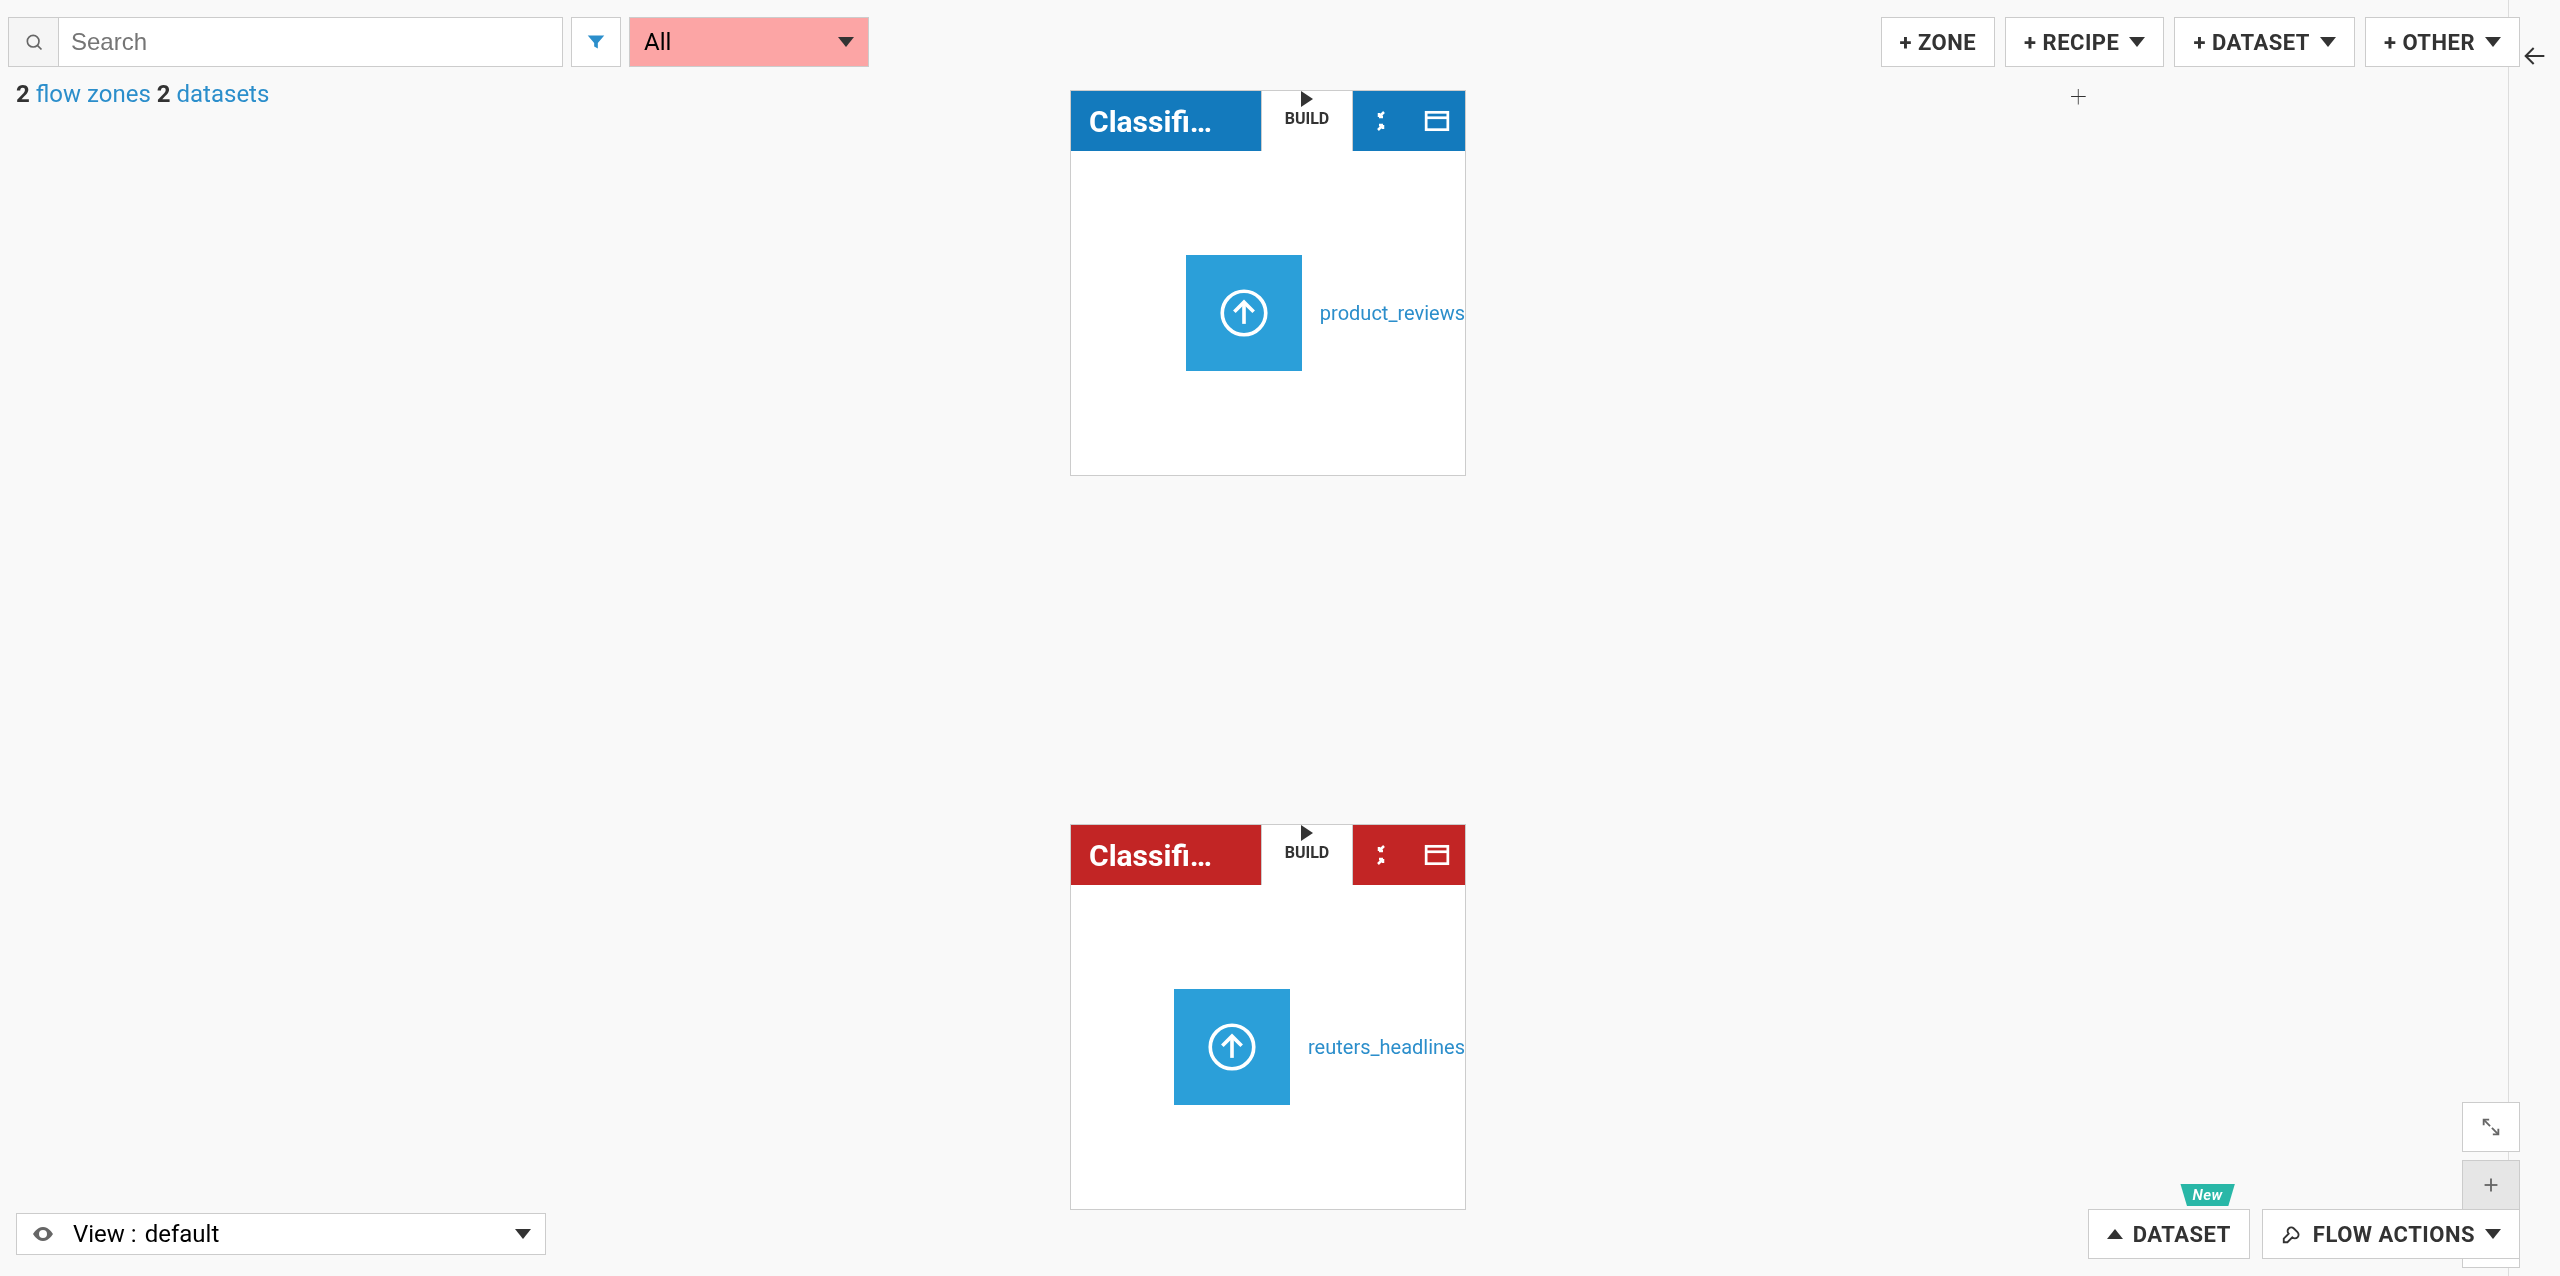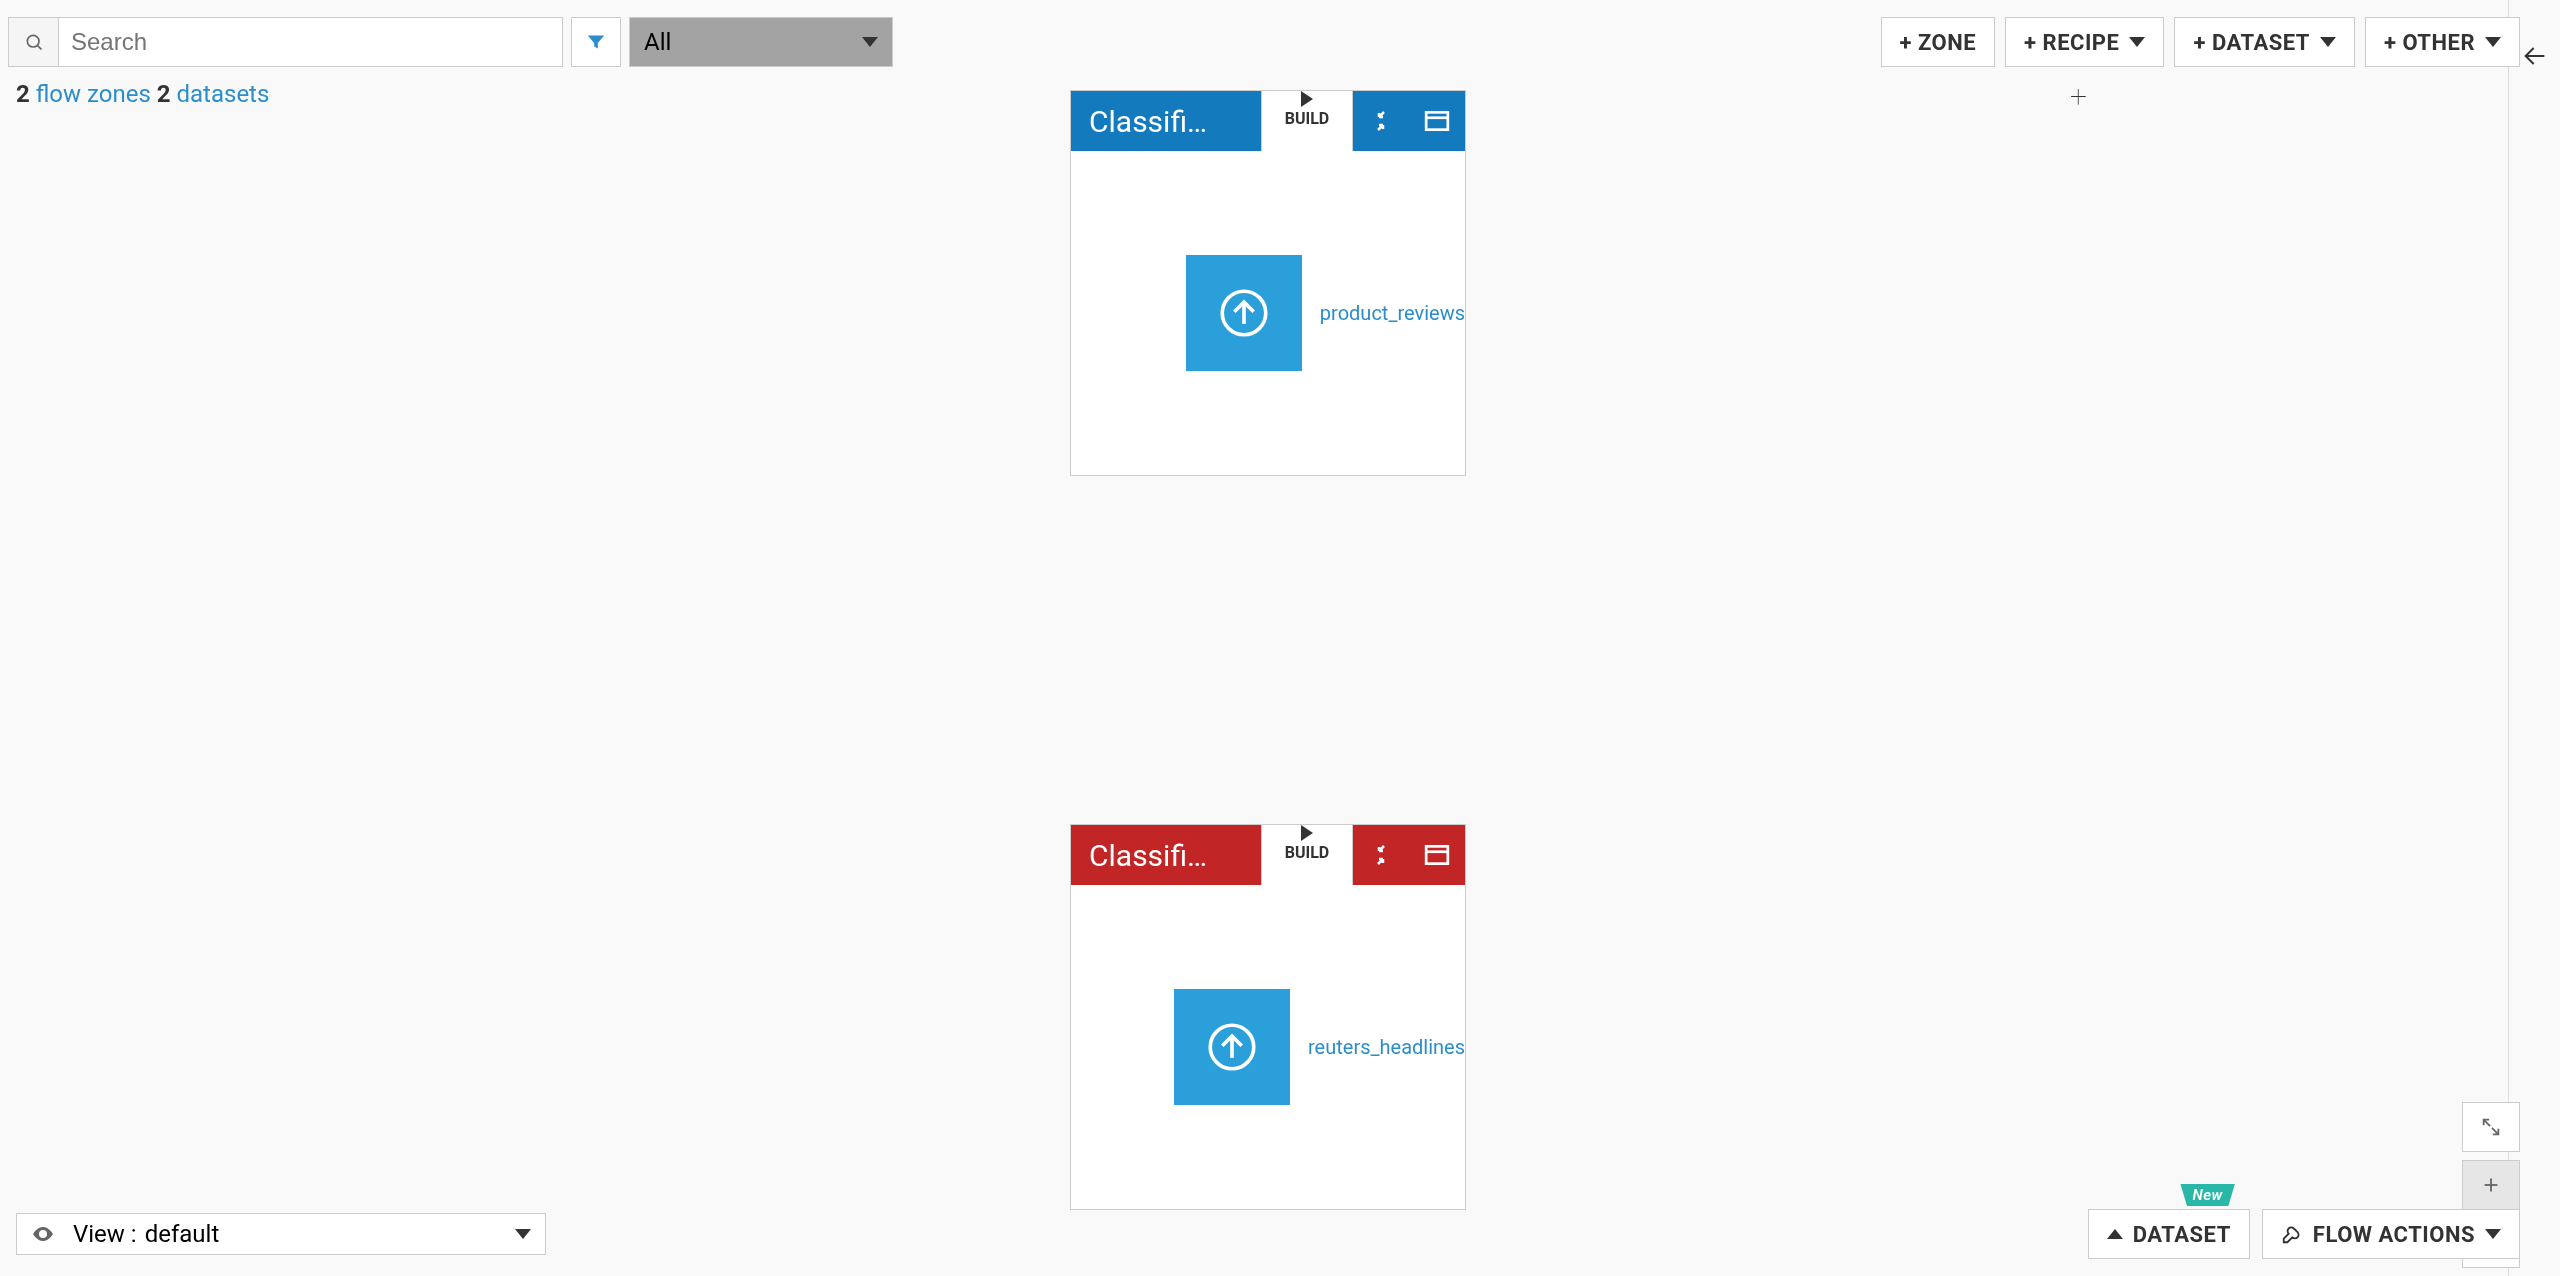--- a/index.html
+++ b/index.html
@@ -56,24 +56,24 @@
   height: 50px;
   border: 1px solid #ccc;
   background: #fff;
   display: flex;
   align-items: center;
   justify-content: center;
   color: #2b8ecb;
   cursor: pointer;
 }
 .filter-select {
-  width: 264px;
-  height: 50px;
-  border: 1px solid #ccc;
-  background: #a3a3a3;
+  width: 240px;
+  height: 50px;
+  border: 1px solid #ccc;
+  background: #fca5a5;
   display: flex;
   align-items: center;
   justify-content: space-between;
   padding: 8px 14px;
   font-size: 24px;
   cursor: pointer;
 }
 .caret-down {
   width: 0; height: 0;
   border-left: 8px solid transparent;
@@ -134,21 +134,21 @@
   color: #fff;
 }
 .zone-header.blue { background: #137abd; }
 .zone-header.red  { background: #c22525; }
 .zone-title {
   flex: 1;
   display: flex;
   align-items: center;
   padding: 0 18px;
   font-size: 30px;
-  font-weight: 400;
+  font-weight: 700;
   overflow: hidden;
   white-space: nowrap;
   text-overflow: ellipsis;
 }
 .zone-build {
   width: 92px;
   background: #fff;
   color: #333;
   display: flex;
   flex-direction: column;

